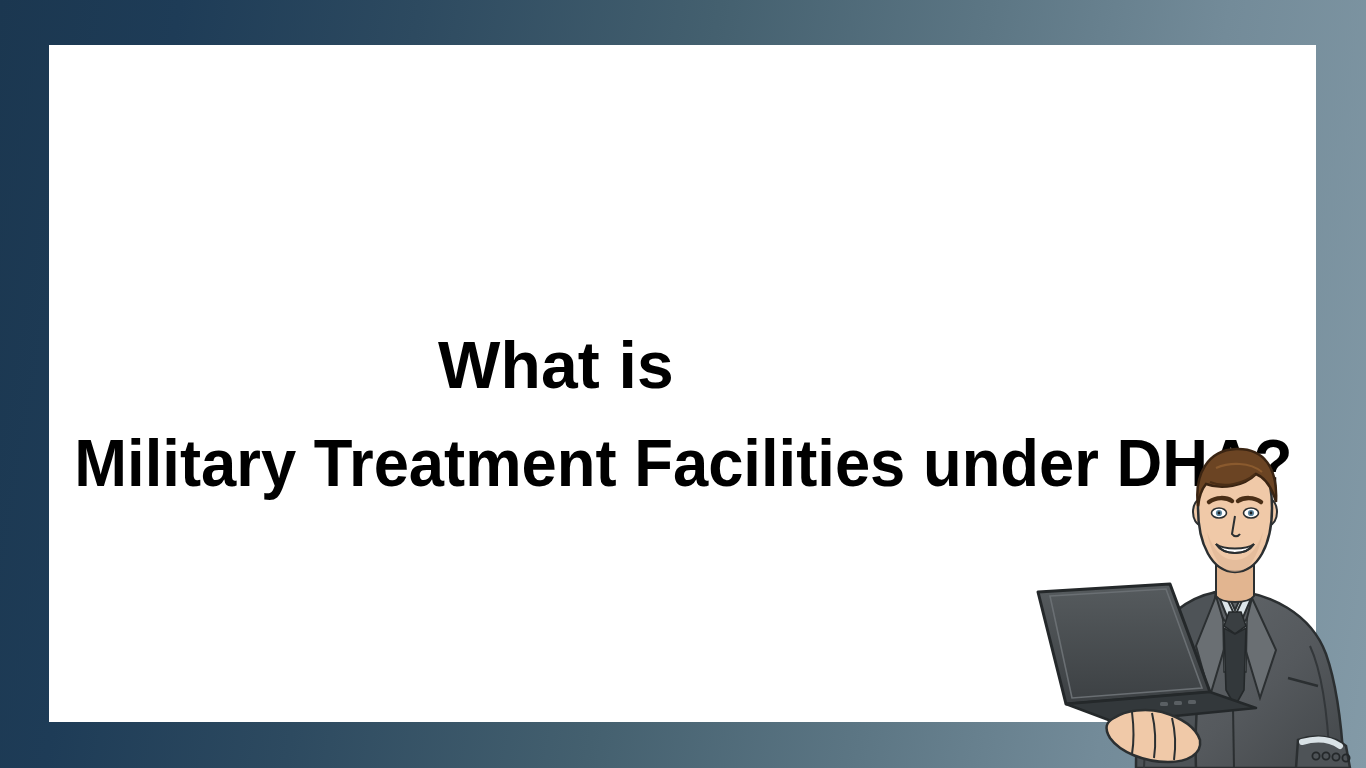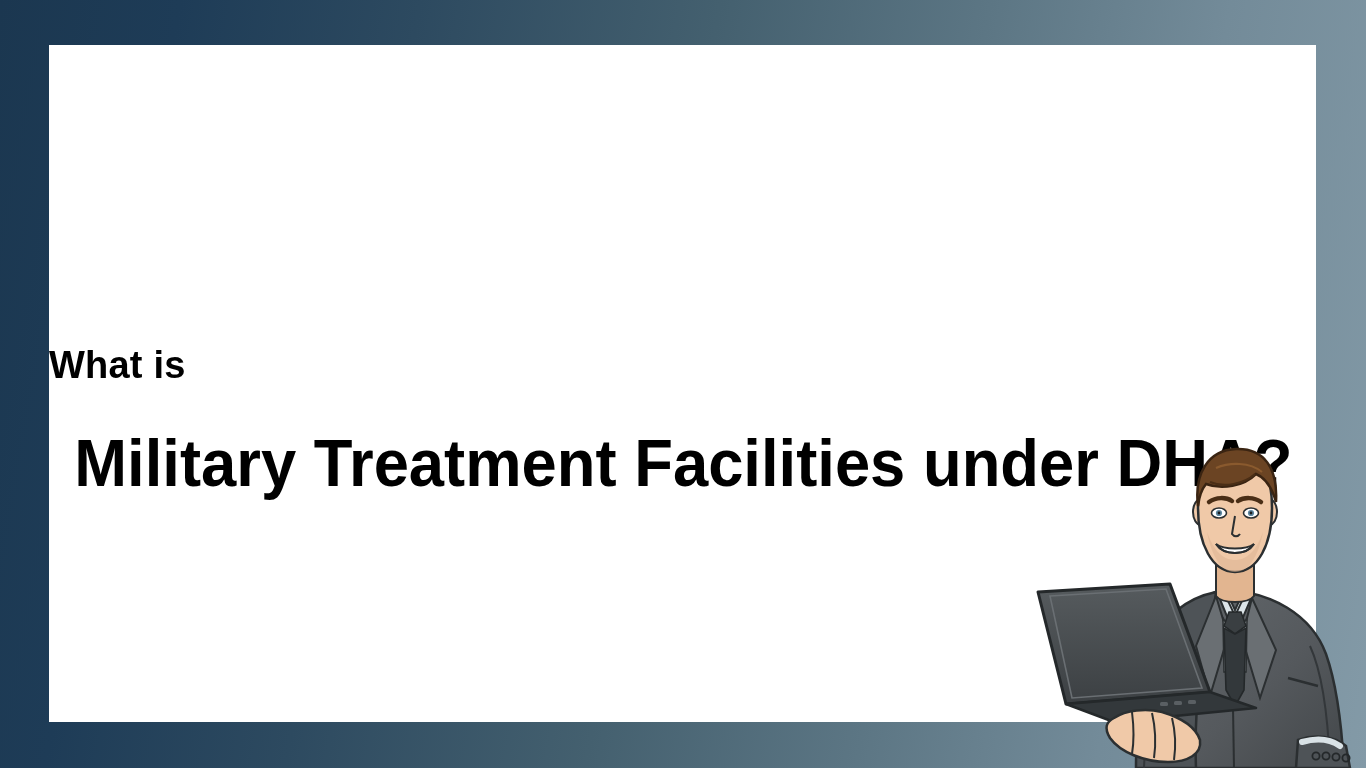--- a/index.html
+++ b/index.html
@@ -54,21 +54,22 @@
     top: 0;
     width: 1267px;
     height: 677px;
   }
 
   .title-line-1 {
     position: absolute;
     left: 0;
     top: 285px;
     width: 1014px;
-    font-size: 38px;
+    text-align: center;
+    font-size: 66px;
     line-height: 70px;
     font-weight: bold;
     color: #000000;
     letter-spacing: 0.2px;
     white-space: nowrap;
   }
 
   .title-line-2 {
     position: absolute;
     left: 0;

